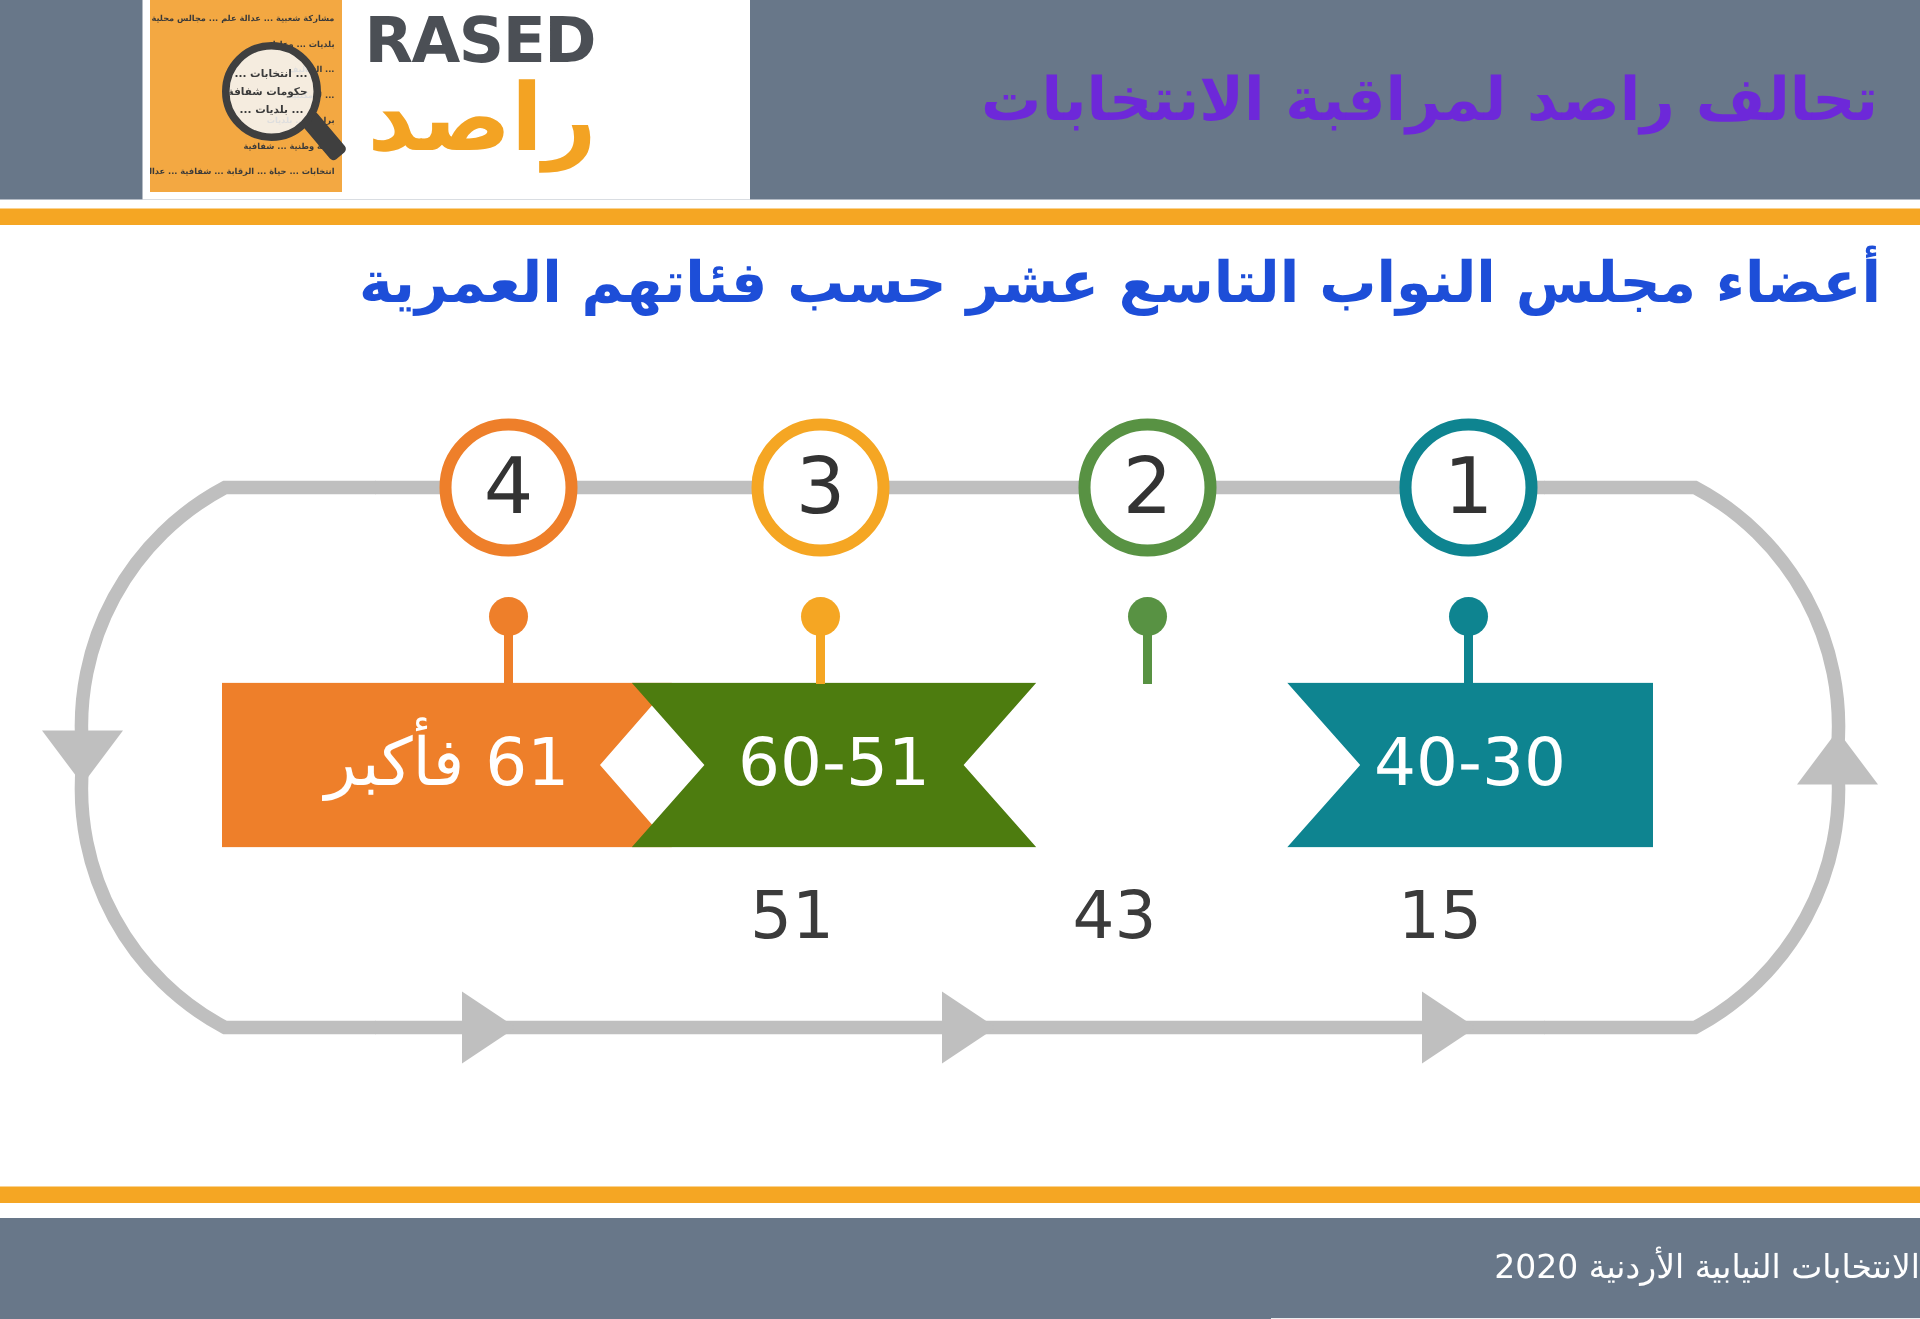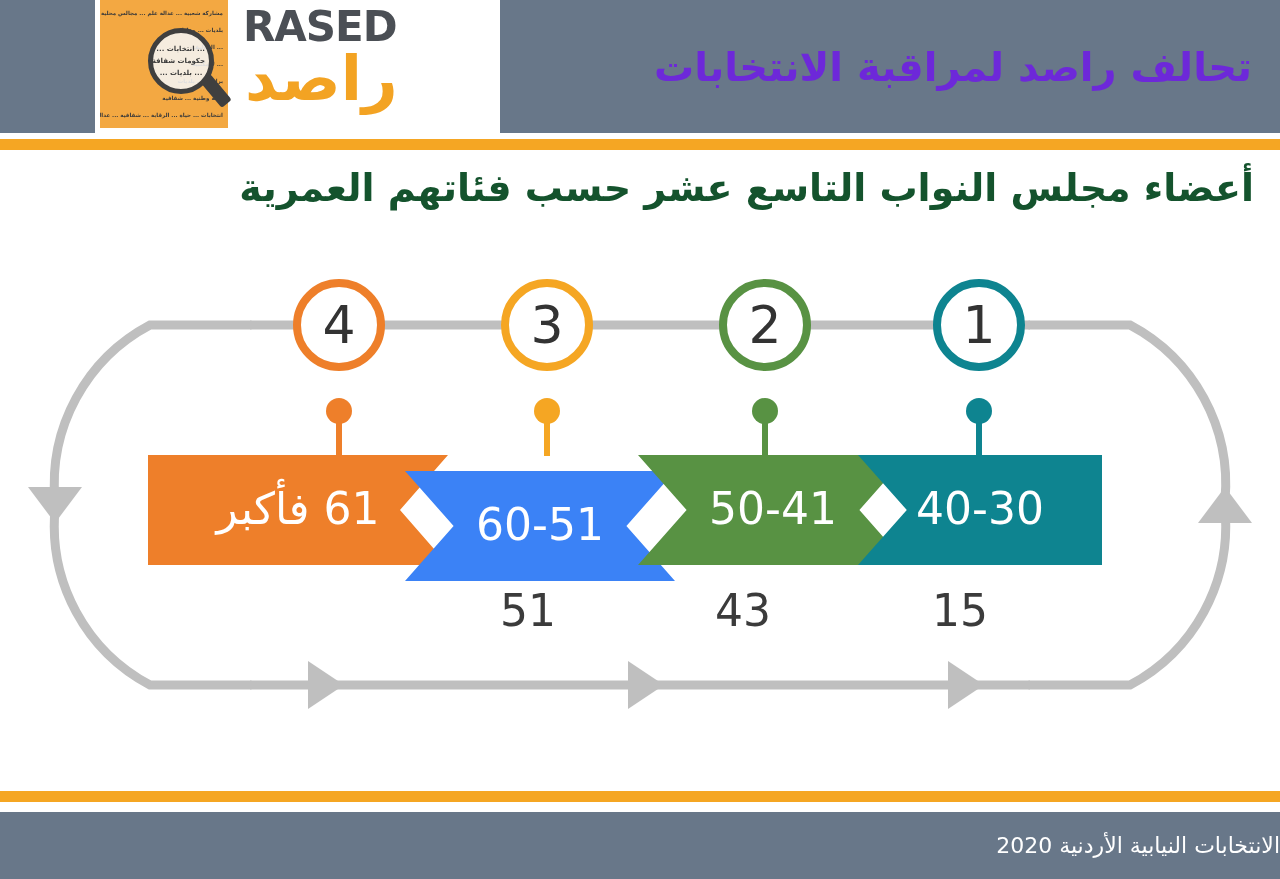--- a/index.html
+++ b/index.html
@@ -157,21 +157,21 @@
   #divider-bottom { top: 791px; }
 
   
   .main-title {
     position: absolute;
     right: 26px;
     top: 166px;
     width: 1230px;
     text-align: right;
     direction: rtl;
-    color: #14532d;
+    color: #1d4ed8;
     font-size: 38px;
     font-weight: 700;
     white-space: nowrap;
   }
 
   
   .diagram {
     position: absolute;
     left: 0;
     top: 255px;
@@ -320,29 +320,25 @@
       <polygon points="308,406 344,430 308,454" fill="#bfbfbf"></polygon>
       <polygon points="628,406 664,430 628,454" fill="#bfbfbf"></polygon>
       <polygon points="948,406 984,430 948,454" fill="#bfbfbf"></polygon>
     </svg>
 
     <div class="band" style="left:148px; width:300px; background:#ee7f2a;
                 clip-path: polygon(0% 0%, 100% 0%, 84% 50%, 100% 100%, 0% 100%, 0% 100%);">
       <span class="band-label">61 فأكبر</span>
     </div>
 
-    <div class="band" style="left:405px; width:270px; background:#3b82f6;
-                clip-path: polygon(0% 0%, 100% 0%, 82% 50%, 100% 100%, 0% 100%, 18% 50%); margin-top: 16px;">
+    <div class="band" style="left:421px; width:270px; background:#4d7c0f;
+                clip-path: polygon(0% 0%, 100% 0%, 82% 50%, 100% 100%, 0% 100%, 18% 50%);">
       <span class="band-label">60-51</span>
     </div>
 
-    <div class="band" style="left:638px; width:270px; background:#589243;
-                clip-path: polygon(0% 0%, 100% 0%, 82% 50%, 100% 100%, 0% 100%, 18% 50%);">
-      <span class="band-label">50-41</span>
-    </div>
 
     <div class="band" style="left:858px; width:244px; background:#0e8490;
                 clip-path: polygon(0% 0%, 100% 0%, 100% 100%, 0% 100%, 20% 50%);">
       <span class="band-label">40-30</span>
     </div>
 
     <div class="pin-stem" style="left:336px; top:155px; background:#ee7f2a;"></div>
     <div class="pin" style="left:326px; top:143px; background:#ee7f2a;"></div>
 
     <div class="pin-stem" style="left:544px; top:155px; background:#f5a623;"></div>

